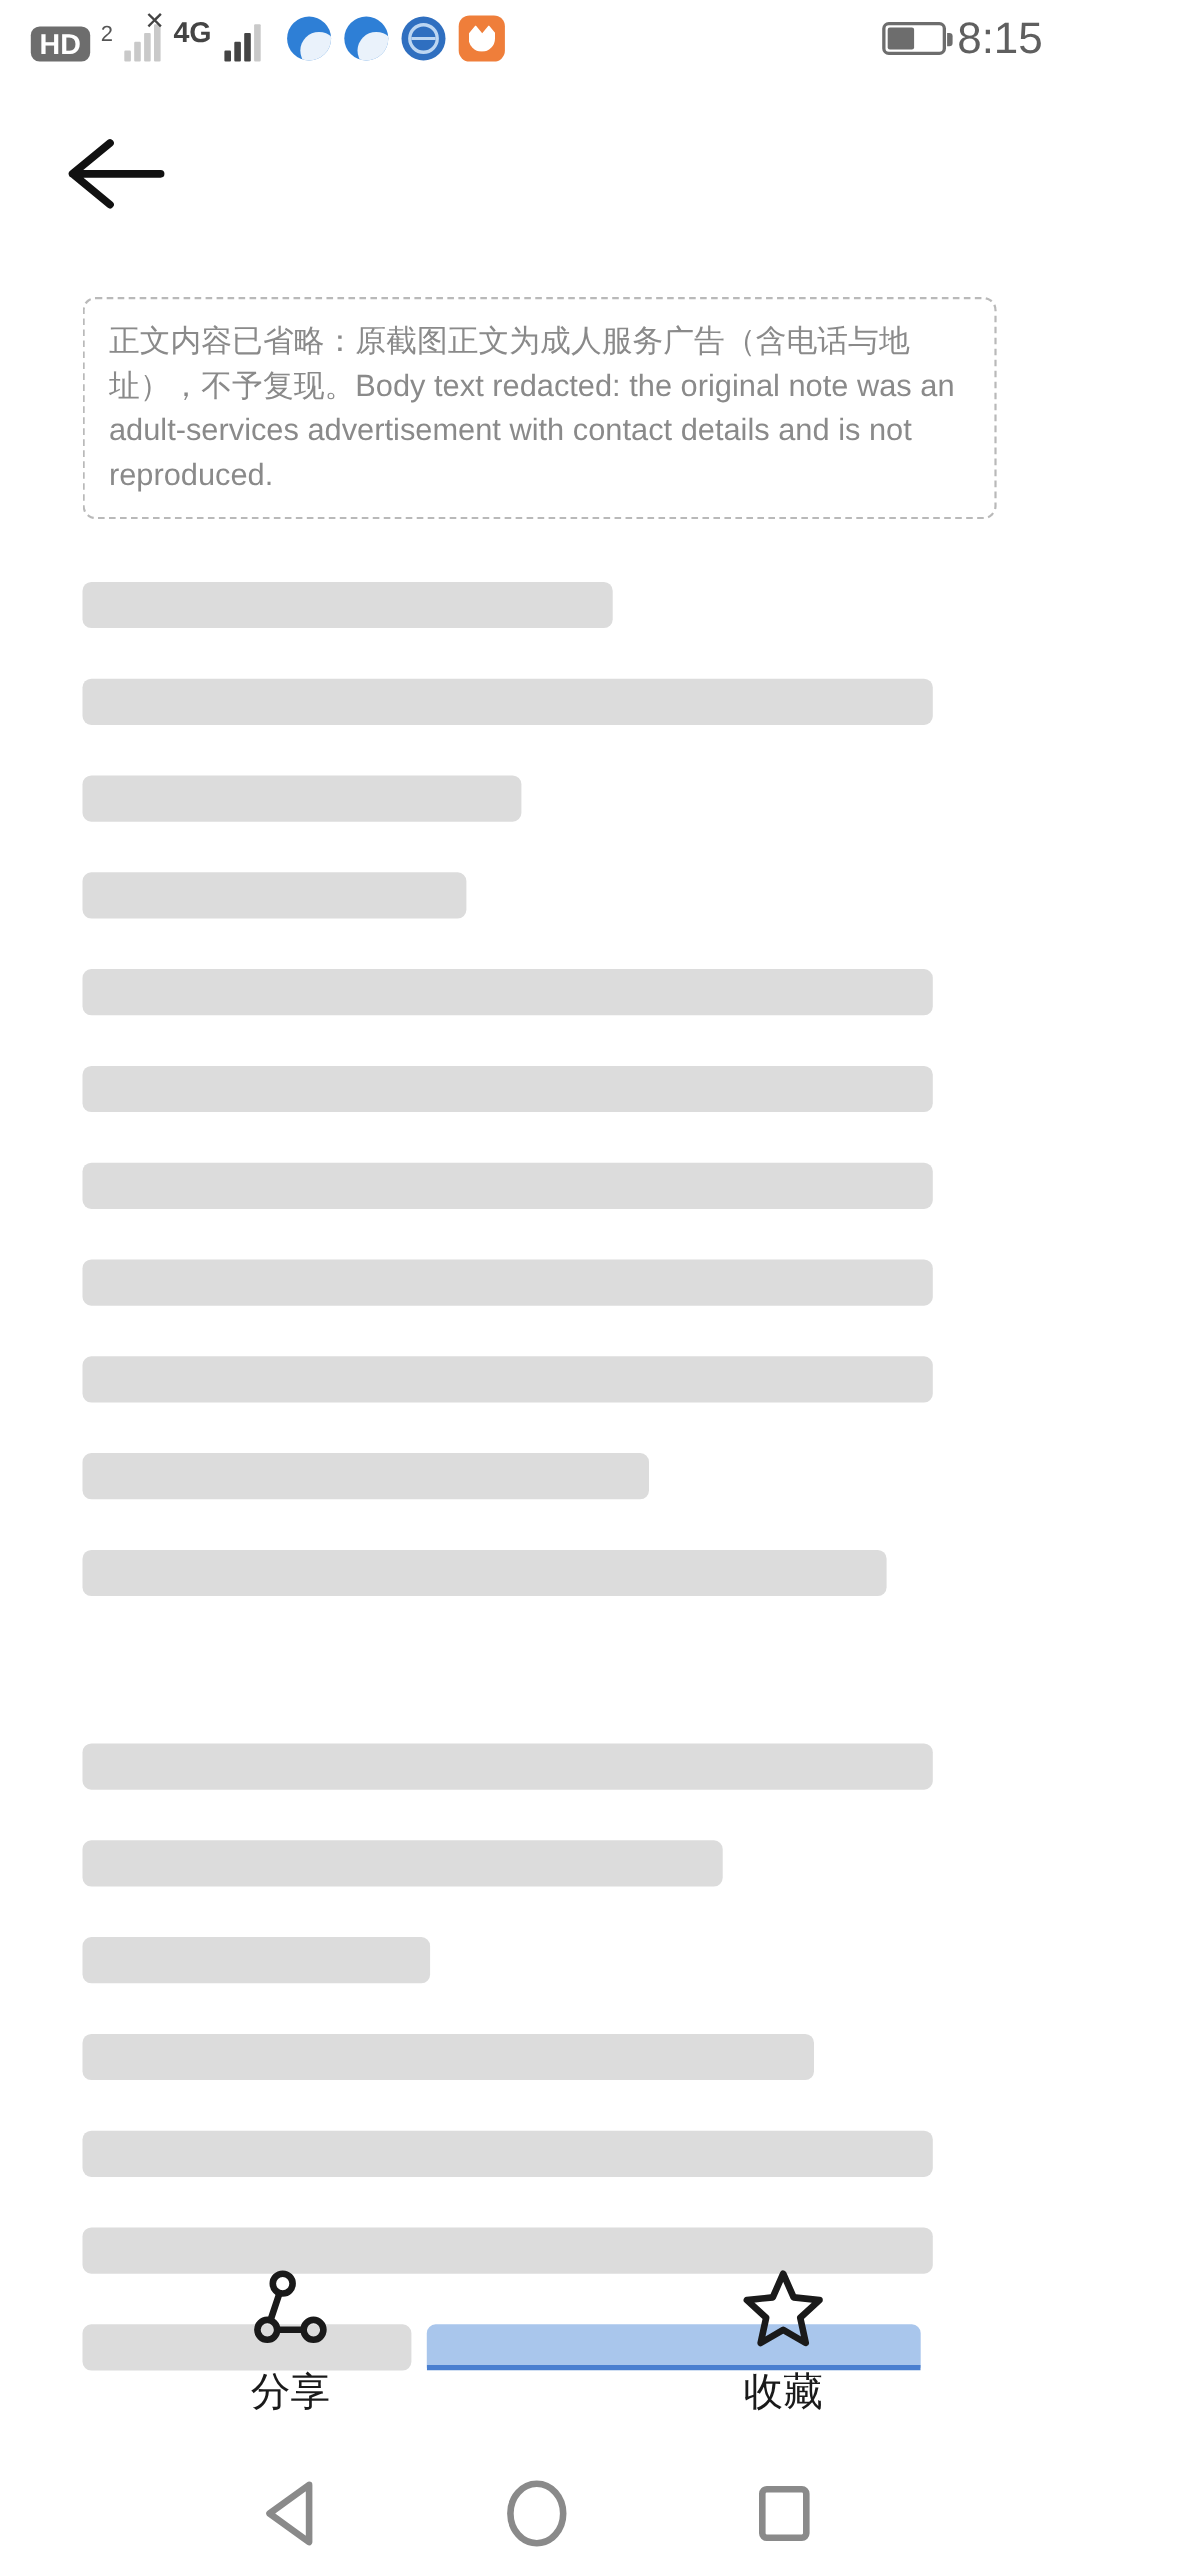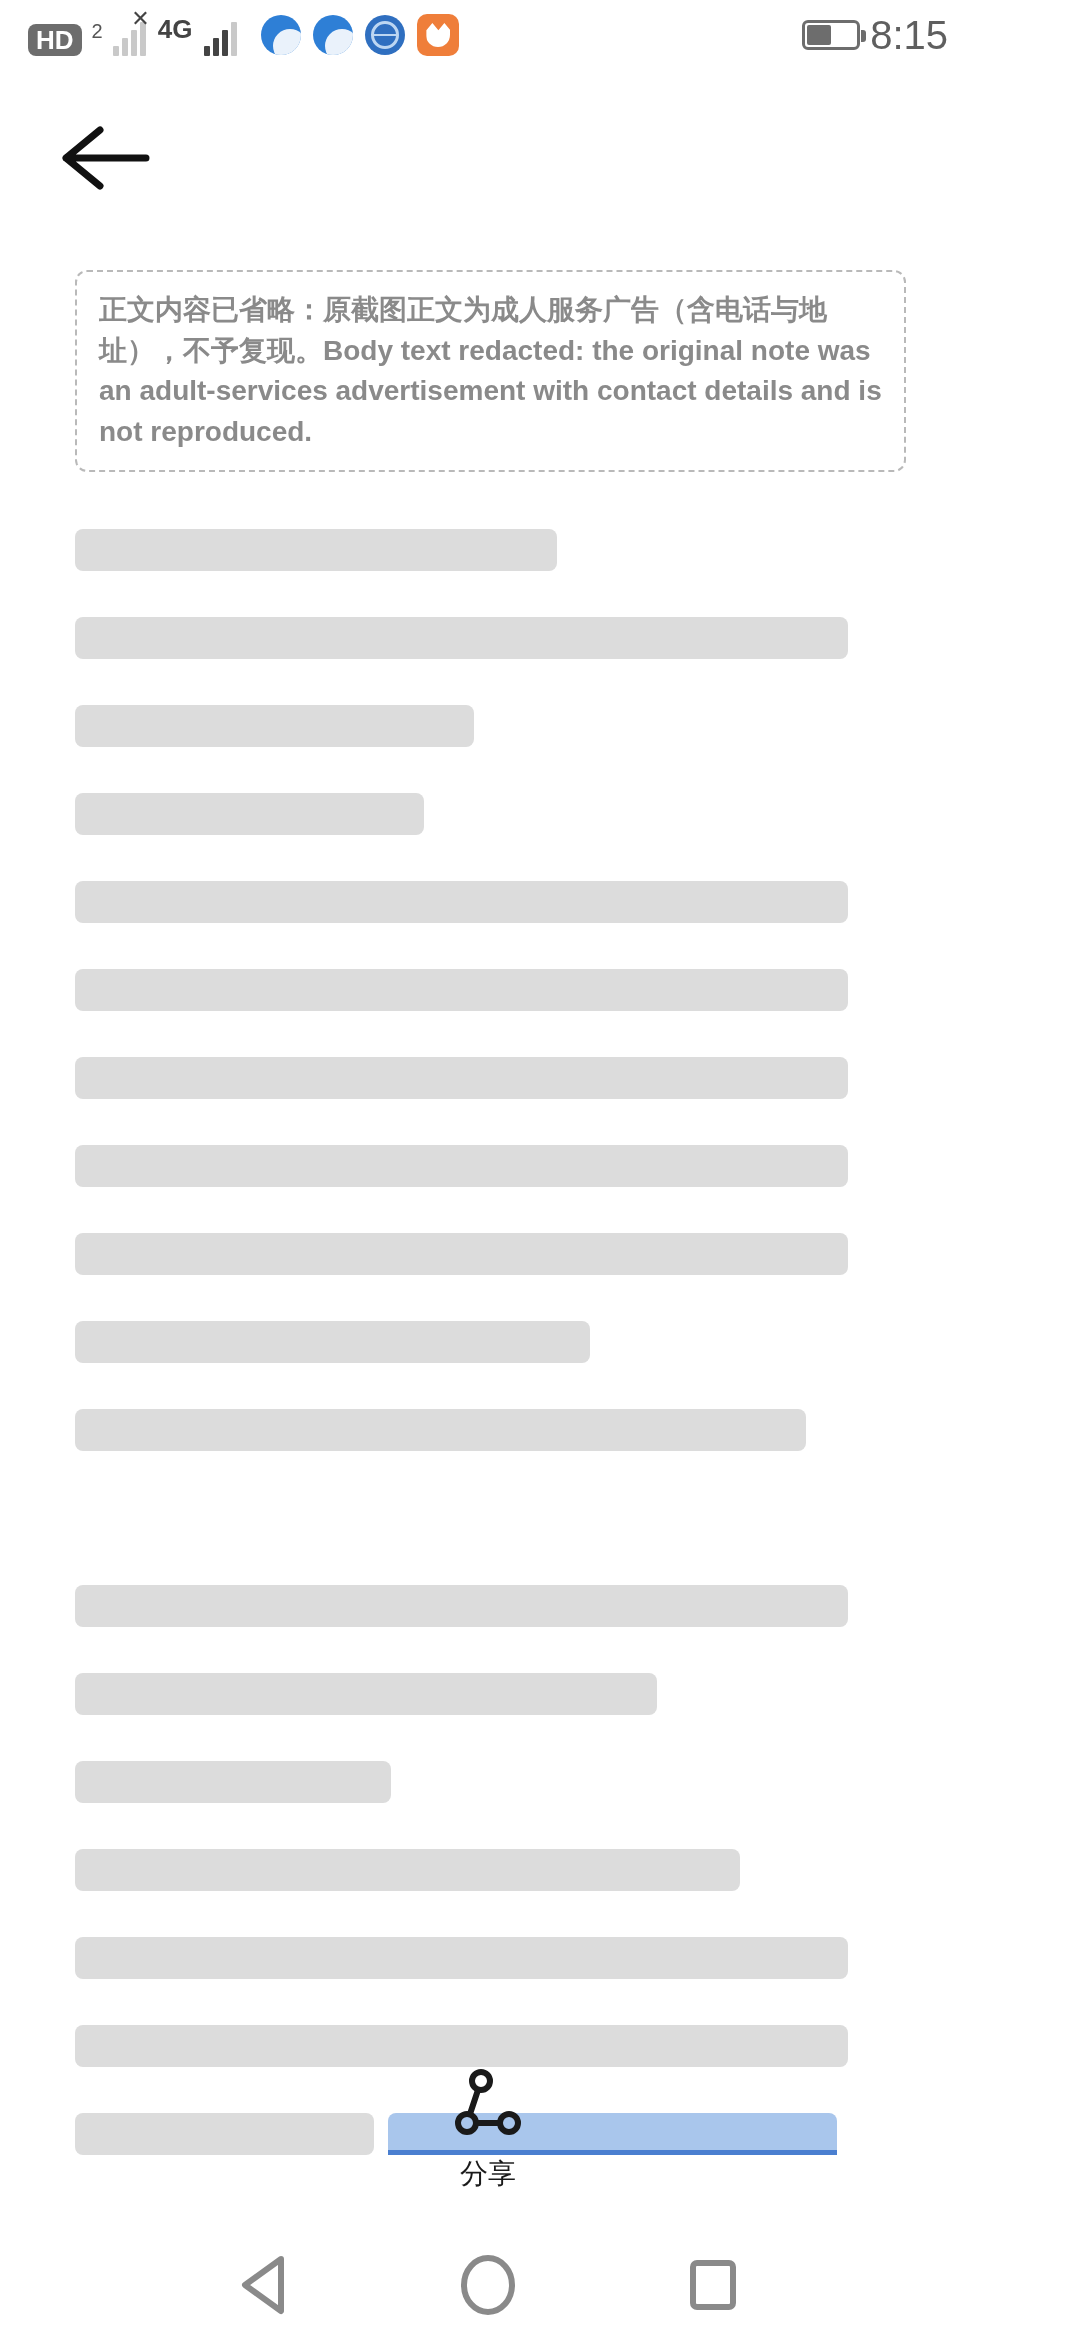--- a/index.html
+++ b/index.html
@@ -63,35 +63,35 @@
   .clock { font-size: 40px; color: #5f5f5f; }
 
   
   .back-btn { position: absolute; top: 118px; left: 56px; width: 96px; height: 80px; }
 
   
   .note-body { position: absolute; top: 270px; left: 75px; right: 70px; }
   .redaction-notice {
     border: 2px dashed #b9b9b9; border-radius: 12px;
     padding: 18px 22px; margin-bottom: 34px;
-    color: #8a8a8a; font-size: 28px; line-height: 1.45; font-weight: bold;
+    color: #8a8a8a; font-size: 28px; line-height: 1.45;
   }
   .line-row { height: 88px; display: flex; align-items: center; gap: 14px; }
   .line-row .bar { height: 42px; background: #dcdcdc; border-radius: 8px; }
   .line-row .bar.link { background: #a9c6ec; border-bottom: 5px solid #4a7fd0; border-radius: 8px 8px 0 0; }
 
   
   .toolbar {
     position: absolute; left: 0; right: 0; bottom: 120px; height: 180px;
     display: flex; justify-content: space-around; align-items: center;
     padding: 0 40px;
   }
   .tool-item { display: flex; flex-direction: column; align-items: center; gap: 14px; width: 160px; }
   .tool-item svg { display: block; }
-  .tool-label { font-size: 28px; color: #1a1a1a; }
+  .tool-label { font-size: 36px; color: #1a1a1a; }
 
   
   .nav-bar {
     position: absolute; left: 0; right: 0; bottom: 0; height: 110px;
     display: flex; justify-content: space-around; align-items: center;
     padding: 0 150px;
   }
   .nav-item { width: 120px; display: flex; justify-content: center; }
 </style>
 </head>
@@ -201,20 +201,26 @@
   <div class="toolbar">
     <div class="tool-item">
       <svg width="74" height="74" viewBox="0 0 74 74">
         <circle cx="30" cy="14" r="9" fill="none" stroke="#1a1a1a" stroke-width="6"></circle>
         <circle cx="16" cy="56" r="9" fill="none" stroke="#1a1a1a" stroke-width="6"></circle>
         <circle cx="58" cy="56" r="9" fill="none" stroke="#1a1a1a" stroke-width="6"></circle>
         <path d="M27 23 L19 47 M25 56 L49 56" stroke="#1a1a1a" stroke-width="6" stroke-linecap="round"></path>
       </svg>
       <span class="tool-label">分享</span>
     </div>
+    <div class="tool-item">
+      <svg width="78" height="74" viewBox="0 0 78 74">
+        <path d="M39 5 L48.5 26.5 L72 29 L54.5 45 L59.5 68 L39 56 L18.5 68 L23.5 45 L6 29 L29.5 26.5 Z" fill="none" stroke="#1a1a1a" stroke-width="6" stroke-linejoin="round"></path>
+      </svg>
+      <span class="tool-label">收藏</span>
+    </div>
   </div>
 
   <div class="nav-bar">
     <div class="nav-item">
       <svg width="56" height="64" viewBox="0 0 56 64">
         <path d="M46 6 L10 32 L46 58 Z" fill="none" stroke="#8a8a8a" stroke-width="6" stroke-linejoin="round"></path>
       </svg>
     </div>
     <div class="nav-item">
       <svg width="64" height="64" viewBox="0 0 64 64">

